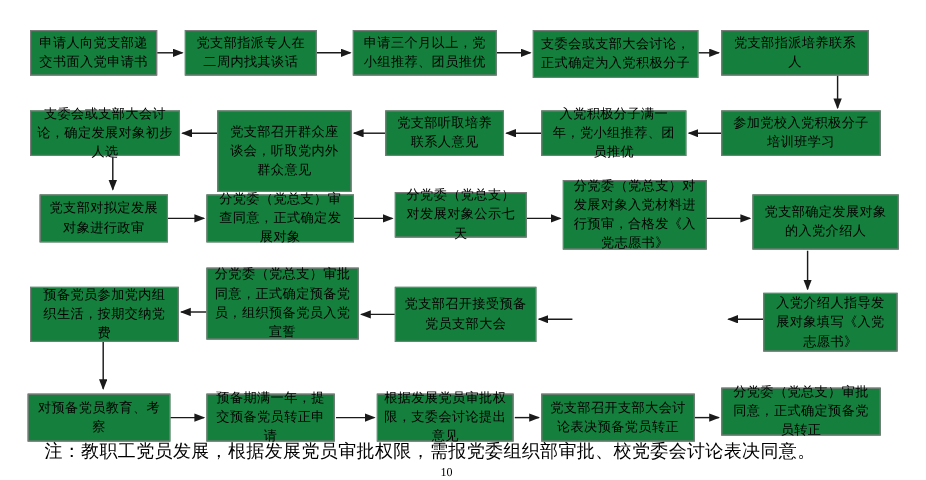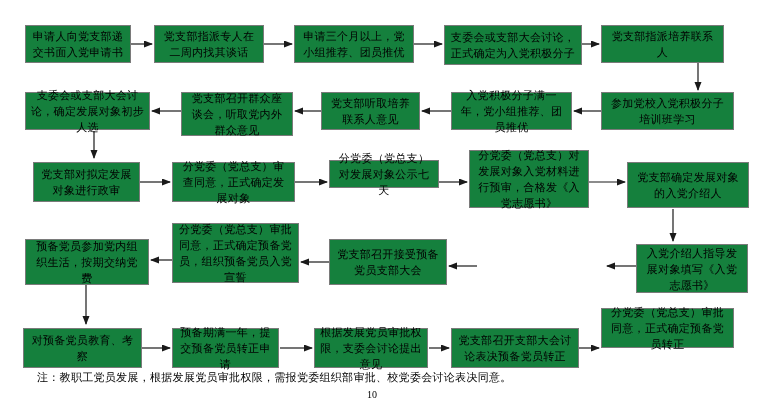--- a/index.html
+++ b/index.html
@@ -22,21 +22,21 @@
     letter-spacing:0.3px;
     padding:2px 5px;
     display:flex;
     align-items:center;
     text-align:center;
   }
   .note{
     position:absolute;
     left:37px;top:370px;width:710px;
     color:#000000;
-    font-size:11px;
+    font-size:15px;
     line-height:15px;
     letter-spacing:0.3px;
   }
   .pagenum{
     position:absolute;
     left:360px;top:389px;width:24px;
     color:#000000;
     font-size:10px;
     text-align:center;
     font-family:Liberation Serif, serif;
@@ -87,38 +87,38 @@
     </g>
   </svg>
 
   <div class="box" style="left:25px;top:25px;width:106px;height:38px">申请人向党支部递交书面入党申请书</div>
   <div class="box" style="left:154px;top:25px;width:110px;height:38px">党支部指派专人在二周内找其谈话</div>
   <div class="box" style="left:294px;top:25px;width:120px;height:38px">申请三个月以上，党小组推荐、团员推优</div>
   <div class="box" style="left:444px;top:25px;width:138px;height:40px">支委会或支部大会讨论，正式确定为入党积极分子</div>
   <div class="box" style="left:601px;top:25px;width:123px;height:38px">党支部指派培养联系人</div>
 
   <div class="box" style="left:25px;top:92px;width:125px;height:38px">支委会或支部大会讨论，确定发展对象初步人选</div>
-  <div class="box" style="left:181px;top:92px;width:112px;height:44px">党支部召开群众座谈会，听取党内外群众意见</div>
+  <div class="box" style="left:181px;top:92px;width:112px;height:68px">党支部召开群众座谈会，听取党内外群众意见</div>
   <div class="box" style="left:321px;top:92px;width:99px;height:38px">党支部听取培养联系人意见</div>
   <div class="box" style="left:451px;top:92px;width:121px;height:38px">入党积极分子满一年，党小组推荐、团员推优</div>
   <div class="box" style="left:601px;top:92px;width:133px;height:38px">参加党校入党积极分子培训班学习</div>
 
   <div class="box" style="left:33px;top:162px;width:107px;height:40px">党支部对拟定发展对象进行政审</div>
   <div class="box" style="left:172px;top:162px;width:123px;height:40px">分党委（党总支）审查同意，正式确定发展对象</div>
-  <div class="box" style="left:329px;top:160px;width:110px;height:28px">分党委（党总支）对发展对象公示七天</div>
+  <div class="box" style="left:329px;top:160px;width:110px;height:38px">分党委（党总支）对发展对象公示七天</div>
   <div class="box" style="left:469px;top:150px;width:120px;height:58px">分党委（党总支）对发展对象入党材料进行预审，合格发《入党志愿书》</div>
   <div class="box" style="left:627px;top:162px;width:122px;height:46px">党支部确定发展对象的入党介绍人</div>
 
   <div class="box" style="left:25px;top:239px;width:124px;height:46px">预备党员参加党内组织生活，按期交纳党费</div>
   <div class="box" style="left:172px;top:223px;width:127px;height:60px">分党委（党总支）审批同意，正式确定预备党员，组织预备党员入党宣誓</div>
   <div class="box" style="left:329px;top:239px;width:118px;height:46px">党支部召开接受预备党员支部大会</div>
   <div class="box" style="left:636px;top:244px;width:112px;height:49px">入党介绍人指导发展对象填写《入党志愿书》</div>
 
   <div class="box" style="left:23px;top:328px;width:119px;height:40px">对预备党员教育、考察</div>
   <div class="box" style="left:172px;top:328px;width:107px;height:40px">预备期满一年，提交预备党员转正申请</div>
   <div class="box" style="left:314px;top:328px;width:114px;height:40px">根据发展党员审批权限，支委会讨论提出意见</div>
   <div class="box" style="left:451px;top:328px;width:128px;height:40px">党支部召开支部大会讨论表决预备党员转正</div>
-  <div class="box" style="left:601px;top:308px;width:133px;height:40px">分党委（党总支）审批同意，正式确定预备党员转正</div>
+  <div class="box" style="left:601px;top:323px;width:133px;height:40px">分党委（党总支）审批同意，正式确定预备党员转正</div>
 
   <div class="note">注：教职工党员发展，根据发展党员审批权限，需报党委组织部审批、校党委会讨论表决同意。</div>
   <div class="pagenum">10</div>
 
 </div>
 
 </body></html>

